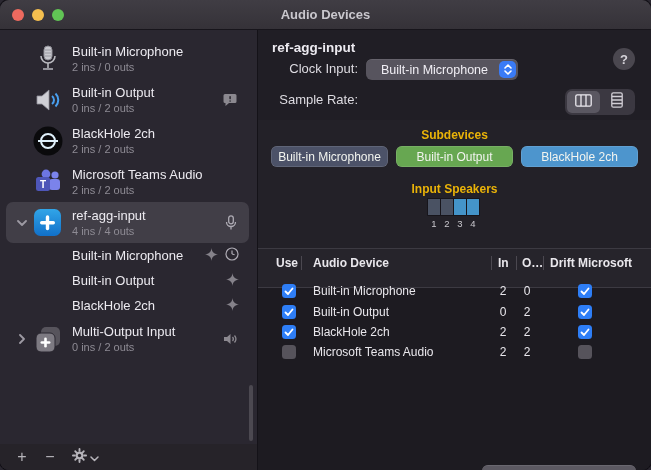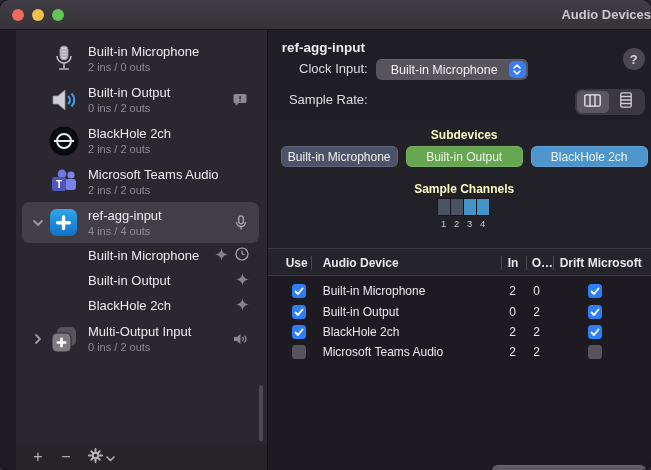--- a/index.html
+++ b/index.html
@@ -4,27 +4,27 @@
 <style>
   * { margin:0; padding:0; box-sizing:border-box; }
   html,body { background:#2a2730; }
   body { font-family:"Liberation Sans","DejaVu Sans",sans-serif; }
   .window { width:651px; height:470px; border-radius:9px; overflow:hidden; position:relative;
             background:#1e1c22; box-shadow:0 0 0 1px #121016; }
 
   
   .titlebar { height:30px; background:linear-gradient(#403d44,#353238);
               border-bottom:1px solid #17151b; position:relative;
-              display:flex; align-items:center; justify-content:flex-end; }
+              display:flex; align-items:center; justify-content:center; }
   .title { font-size:13px; font-weight:bold; color:#c9c7cd; }
   .lights { position:absolute; left:12px; top:0; height:30px; display:flex; align-items:center; gap:8px; }
   .light { width:12px; height:12px; border-radius:50%; }
 
   
-  .body { display:flex; height:440px;padding-left:16px; }
+  .body { display:flex; height:440px; }
   .sidebar { width:258px; background:#2a2730; position:relative; border-right:1px solid #141218; }
   .main { width:393px; position:relative; background:#1d1b21; }
 
   
   .sd-list { padding-top:8px; }
   .sd-row { height:41px; display:flex; align-items:center; position:relative; margin:0 8px 0 6px;
             border-radius:7px; padding:0 6px; }
   .sd-row.selected { background:#413e47; }
   .chevslot { width:20px; display:flex; justify-content:center; color:#9d9aa3; }
   .dico { width:31px; height:31px; margin-right:9px; flex:0 0 31px; display:flex;
@@ -59,34 +59,34 @@
   .popup .ptext { flex:1; text-align:center; padding-right:7px; }
   .stepper { width:17px; height:17px; border-radius:5px; background:#3a7bf6;
              display:flex; flex-direction:column; align-items:center; justify-content:center; gap:1px; }
   .segctl { position:absolute; right:16px; top:59px; width:70px; height:26px; background:#3b3841;
             border-radius:7px; display:flex; padding:2px; gap:1px; }
   .seg { flex:1; border-radius:5px; display:flex; align-items:center; justify-content:center; }
   .seg.sel { background:#5a5761; }
 
   
   .sec-middle { position:absolute; left:0; top:90px; width:393px; height:128px; background:#232128; }
-  .mh { position:absolute; width:100%; text-align:center; font-size:12px; font-weight:bold; color:#fef9c3; }
+  .mh { position:absolute; width:100%; text-align:center; font-size:12px; font-weight:bold; color:#eab308; }
   .pills { position:absolute; top:26px; left:0; width:100%; display:flex; padding:0 13px; gap:8px; }
   .pill { flex:1; height:21px; border-radius:6px; border:none; font-family:inherit; font-size:12px;
           color:#f2f4ef; display:flex; align-items:center; justify-content:center;
           box-shadow:inset 0 0 0 0.5px rgba(255,255,255,0.22); }
   .chans { position:absolute; left:169px; top:78px; display:flex; gap:1px; background:#17151b;
            padding:1px; border-radius:1px; }
   .chan { width:12px; height:16px; }
   .chan-nums { position:absolute; left:169px; top:97px; display:flex; gap:1px; padding:1px; }
   .chan-num { width:12px; text-align:center; font-size:9.5px; color:#c9c7cd; }
 
   
   .sec-table { position:absolute; left:0; top:218px; width:393px; height:222px; background:#1d1b21; }
-  .thead { position:absolute; top:0; left:0; width:100%; height:28px; background:#26242b;
+  .thead { position:absolute; top:0; left:0; width:100%; height:40px; background:#26242b;
            border-top:1px solid #3c3a42; border-bottom:1px solid #3c3a42; }
   .th { position:absolute; top:7px; font-size:12px; font-weight:bold; color:#e9e7ec; }
   .vsep { position:absolute; top:7px; width:1px; height:14px; background:#4b4850; }
   .trow { position:absolute; left:0; width:100%; height:20px; }
   .cell { position:absolute; top:3px; font-size:12px; color:#e9e7ec; }
   .num { width:22px; text-align:center; }
   .cb { position:absolute; top:3px; width:14px; height:14px; border-radius:3.5px; background:#56535b; }
   .cb.on { background:#2e7ef6; }
   .cb svg { display:none; position:absolute; left:1px; top:1px; }
   .cb.on svg { display:block; }
@@ -360,21 +360,21 @@
       </div>
 
       <div class="sec-middle">
         <div class="mh" style="top:8px;">Subdevices</div>
         <div class="pills">
           <button class="pill" style="background: rgb(76, 82, 104);">Built-in Microphone</button>
           <button class="pill" style="background: rgb(103, 167, 81);">Built-in Output</button>
           <button class="pill" style="background: rgb(77, 149, 205);">BlackHole 2ch</button>
         </div>
 
-        <div class="mh" style="top:62px;">Sample Channels</div>
+        <div class="mh" style="top:62px;">Input Speakers</div>
         <div class="chans">
           <div class="chan" style="background: rgb(74, 82, 99);"></div>
           <div class="chan" style="background: rgb(74, 82, 99);"></div>
           <div class="chan" style="background: rgb(68, 148, 201);"></div>
           <div class="chan" style="background: rgb(68, 148, 201);"></div>
         </div>
         <div class="chan-nums">
           <span class="chan-num">1</span>
           <span class="chan-num">2</span>
           <span class="chan-num">3</span>

